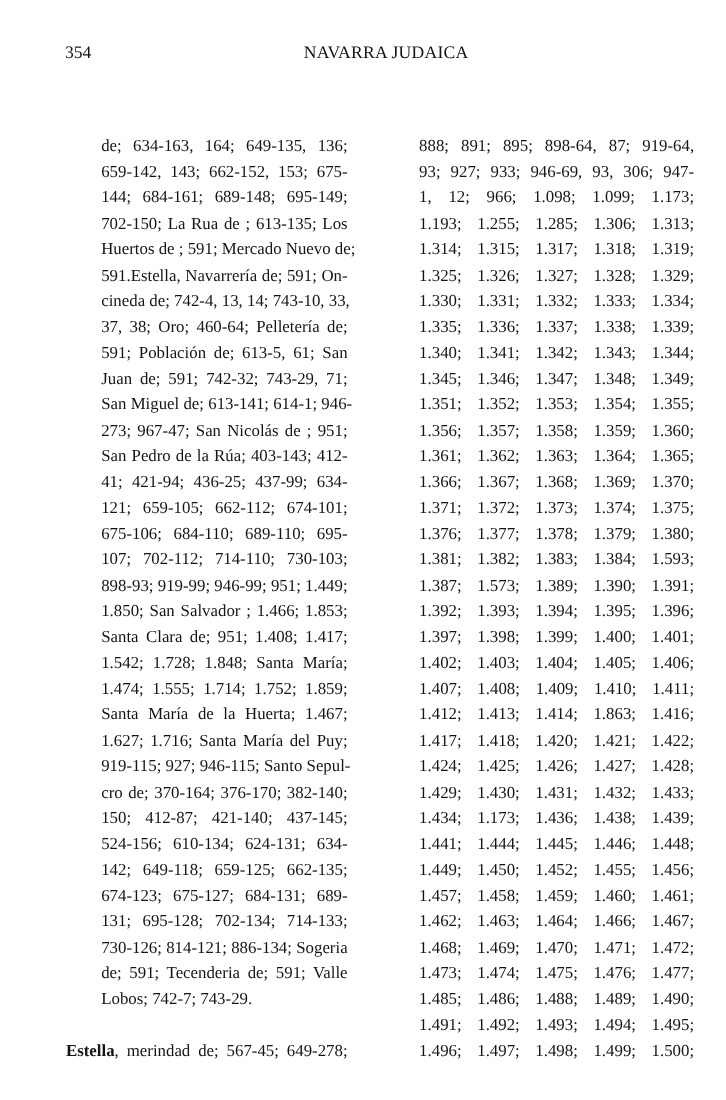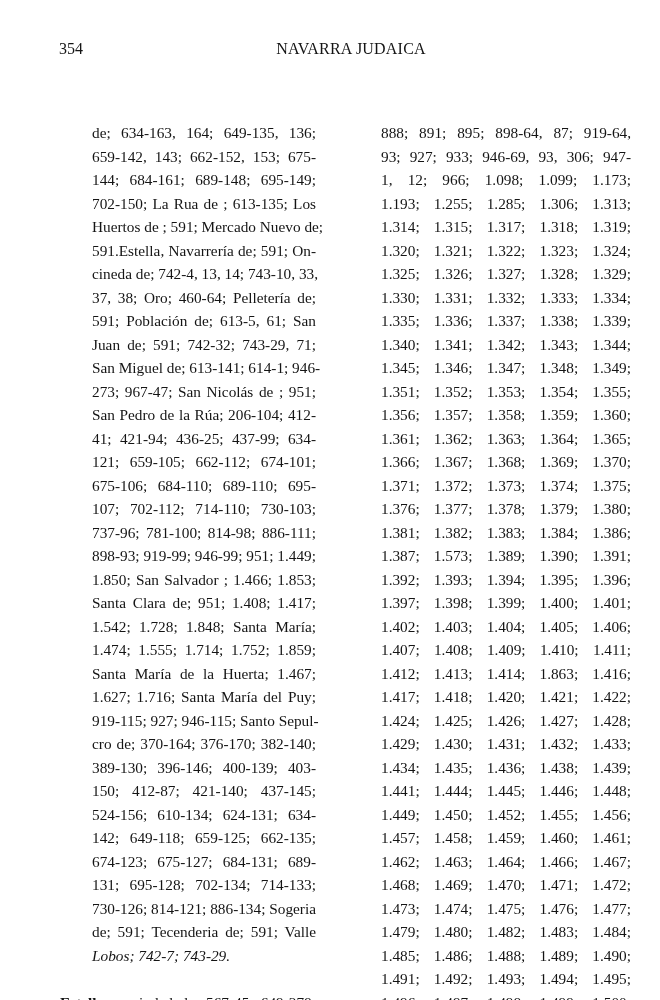--- a/index.html
+++ b/index.html
@@ -7,21 +7,21 @@
          font-family: "Liberation Serif", "DejaVu Serif", serif; color: #141414; }
   .running-head { position: absolute; top: 40px; left: 10px; width: 660px; height: 24px; }
   .page-number { position: absolute; left: 49px; top: 0; font-size: 16px; }
   .running-title { position: absolute; left: 0; width: 660px; top: 0; text-align: center;
                    font-size: 16px; letter-spacing: 0.2px; padding-left: 11px; }
   .col { position: absolute; top: 121px; font-size: 15.3px; line-height: 23.5px;
          text-align: justify; hyphens: manual; }
   .col-left { left: 92px; width: 224px; }
   .col-right { left: 381px; width: 250px; }
   .line { display: block; white-space: nowrap; text-align-last: justify; text-align: justify; height: 23.5px; }
-  .line.last { text-align-last: left; font-style: italic; }
+  .line.last { text-align-last: left; }
   .entry-gap { height: 23.5px; }
   .hang { margin-left: -32px; }
   b { font-weight: bold; }
 </style>
 </head>
 <body>
 
 <div class="running-head">
   <span class="page-number">354</span>
   <span class="running-title">NAVARRA JUDAICA</span>
@@ -34,36 +34,34 @@
       <span class="line">144; 684-161; 689-148; 695-149;</span>
       <span class="line">702-150; La Rua de ; 613-135; Los</span>
       <span class="line">Huertos de ; 591; Mercado Nuevo de;</span>
       <span class="line">591.Estella, Navarrería de; 591; On-</span>
       <span class="line">cineda de; 742-4, 13, 14; 743-10, 33,</span>
       <span class="line">37, 38; Oro; 460-64; Pelletería de;</span>
       <span class="line">591; Población de; 613-5, 61; San</span>
       <span class="line">Juan de; 591; 742-32; 743-29, 71;</span>
       <span class="line">San Miguel de; 613-141; 614-1; 946-</span>
       <span class="line">273; 967-47; San Nicolás de ; 951;</span>
-      <span class="line">San Pedro de la Rúa; 206-104; 412-</span>
+      <span class="line">San Pedro de la Rúa; 403-143; 412-</span>
       <span class="line">41; 421-94; 436-25; 437-99; 634-</span>
       <span class="line">121; 659-105; 662-112; 674-101;</span>
       <span class="line">675-106; 684-110; 689-110; 695-</span>
       <span class="line">107; 702-112; 714-110; 730-103;</span>
-      <span class="line">737-96; 781-100; 814-98; 886-111;</span>
       <span class="line">898-93; 919-99; 946-99; 951; 1.449;</span>
       <span class="line">1.850; San Salvador ; 1.466; 1.853;</span>
       <span class="line">Santa Clara de; 951; 1.408; 1.417;</span>
       <span class="line">1.542; 1.728; 1.848; Santa María;</span>
       <span class="line">1.474; 1.555; 1.714; 1.752; 1.859;</span>
       <span class="line">Santa María de la Huerta; 1.467;</span>
       <span class="line">1.627; 1.716; Santa María del Puy;</span>
       <span class="line">919-115; 927; 946-115; Santo Sepul-</span>
       <span class="line">cro de; 370-164; 376-170; 382-140;</span>
-      <span class="line">389-130; 396-146; 400-139; 403-</span>
       <span class="line">150; 412-87; 421-140; 437-145;</span>
       <span class="line">524-156; 610-134; 624-131; 634-</span>
       <span class="line">142; 649-118; 659-125; 662-135;</span>
       <span class="line">674-123; 675-127; 684-131; 689-</span>
       <span class="line">131; 695-128; 702-134; 714-133;</span>
       <span class="line">730-126; 814-121; 886-134; Sogeria</span>
       <span class="line">de; 591; Tecenderia de; 591; Valle</span>
       <span class="line last">Lobos; 742-7; 743-29.</span>
     </div>
   <div class="entry-gap"></div>
@@ -72,47 +70,45 @@
     </div>
 </div>
 
 <div class="col col-right">
   <div id="right-lines">
       <span class="line">888; 891; 895; 898-64, 87; 919-64,</span>
       <span class="line">93; 927; 933; 946-69, 93, 306; 947-</span>
       <span class="line">1, 12; 966; 1.098; 1.099; 1.173;</span>
       <span class="line">1.193; 1.255; 1.285; 1.306; 1.313;</span>
       <span class="line">1.314; 1.315; 1.317; 1.318; 1.319;</span>
-      <span class="line">1.320; 1.321; 1.322; 1.323; 1.324;</span>
       <span class="line">1.325; 1.326; 1.327; 1.328; 1.329;</span>
       <span class="line">1.330; 1.331; 1.332; 1.333; 1.334;</span>
       <span class="line">1.335; 1.336; 1.337; 1.338; 1.339;</span>
       <span class="line">1.340; 1.341; 1.342; 1.343; 1.344;</span>
       <span class="line">1.345; 1.346; 1.347; 1.348; 1.349;</span>
       <span class="line">1.351; 1.352; 1.353; 1.354; 1.355;</span>
       <span class="line">1.356; 1.357; 1.358; 1.359; 1.360;</span>
       <span class="line">1.361; 1.362; 1.363; 1.364; 1.365;</span>
       <span class="line">1.366; 1.367; 1.368; 1.369; 1.370;</span>
       <span class="line">1.371; 1.372; 1.373; 1.374; 1.375;</span>
       <span class="line">1.376; 1.377; 1.378; 1.379; 1.380;</span>
-      <span class="line">1.381; 1.382; 1.383; 1.384; 1.386;</span>
+      <span class="line">1.381; 1.382; 1.383; 1.384; 1.593;</span>
       <span class="line">1.387; 1.573; 1.389; 1.390; 1.391;</span>
       <span class="line">1.392; 1.393; 1.394; 1.395; 1.396;</span>
       <span class="line">1.397; 1.398; 1.399; 1.400; 1.401;</span>
       <span class="line">1.402; 1.403; 1.404; 1.405; 1.406;</span>
       <span class="line">1.407; 1.408; 1.409; 1.410; 1.411;</span>
       <span class="line">1.412; 1.413; 1.414; 1.863; 1.416;</span>
       <span class="line">1.417; 1.418; 1.420; 1.421; 1.422;</span>
       <span class="line">1.424; 1.425; 1.426; 1.427; 1.428;</span>
       <span class="line">1.429; 1.430; 1.431; 1.432; 1.433;</span>
-      <span class="line">1.434; 1.435; 1.436; 1.438; 1.439;</span>
+      <span class="line">1.434; 1.173; 1.436; 1.438; 1.439;</span>
       <span class="line">1.441; 1.444; 1.445; 1.446; 1.448;</span>
       <span class="line">1.449; 1.450; 1.452; 1.455; 1.456;</span>
       <span class="line">1.457; 1.458; 1.459; 1.460; 1.461;</span>
       <span class="line">1.462; 1.463; 1.464; 1.466; 1.467;</span>
       <span class="line">1.468; 1.469; 1.470; 1.471; 1.472;</span>
       <span class="line">1.473; 1.474; 1.475; 1.476; 1.477;</span>
-      <span class="line">1.479; 1.480; 1.482; 1.483; 1.484;</span>
       <span class="line">1.485; 1.486; 1.488; 1.489; 1.490;</span>
       <span class="line">1.491; 1.492; 1.493; 1.494; 1.495;</span>
       <span class="line">1.496; 1.497; 1.498; 1.499; 1.500;</span>
     </div>
 </div>
 
 </body></html>

